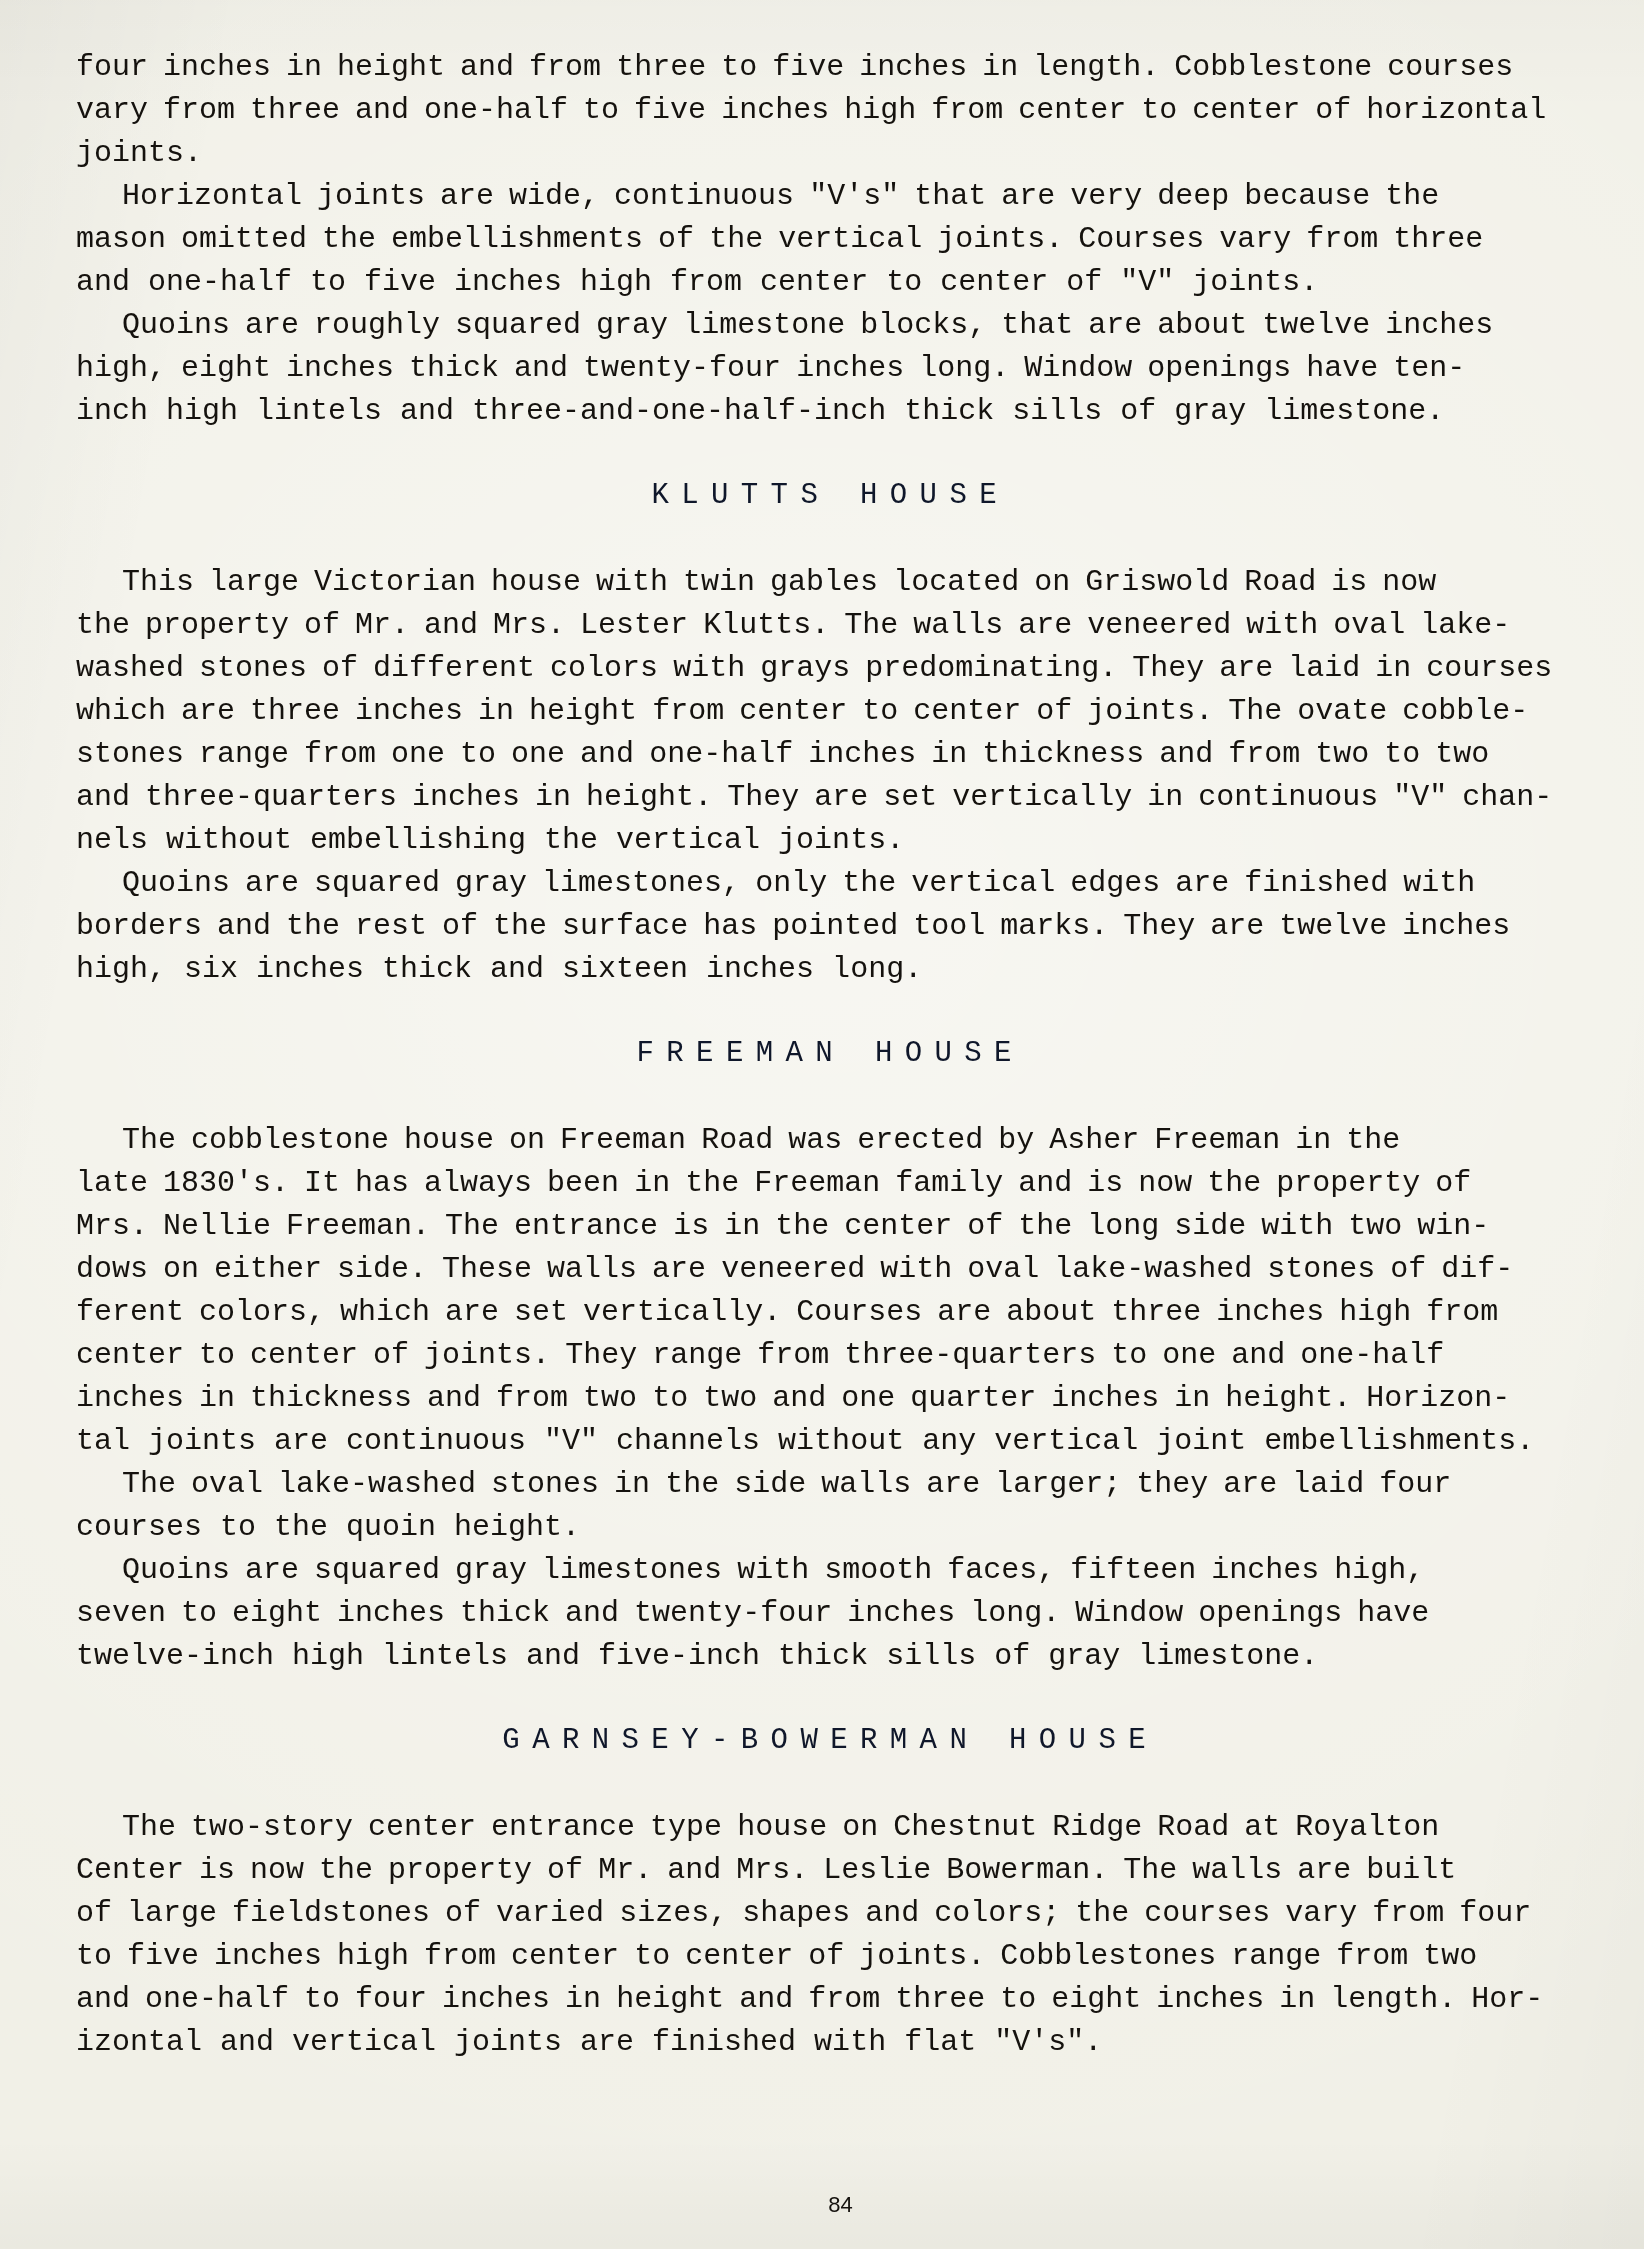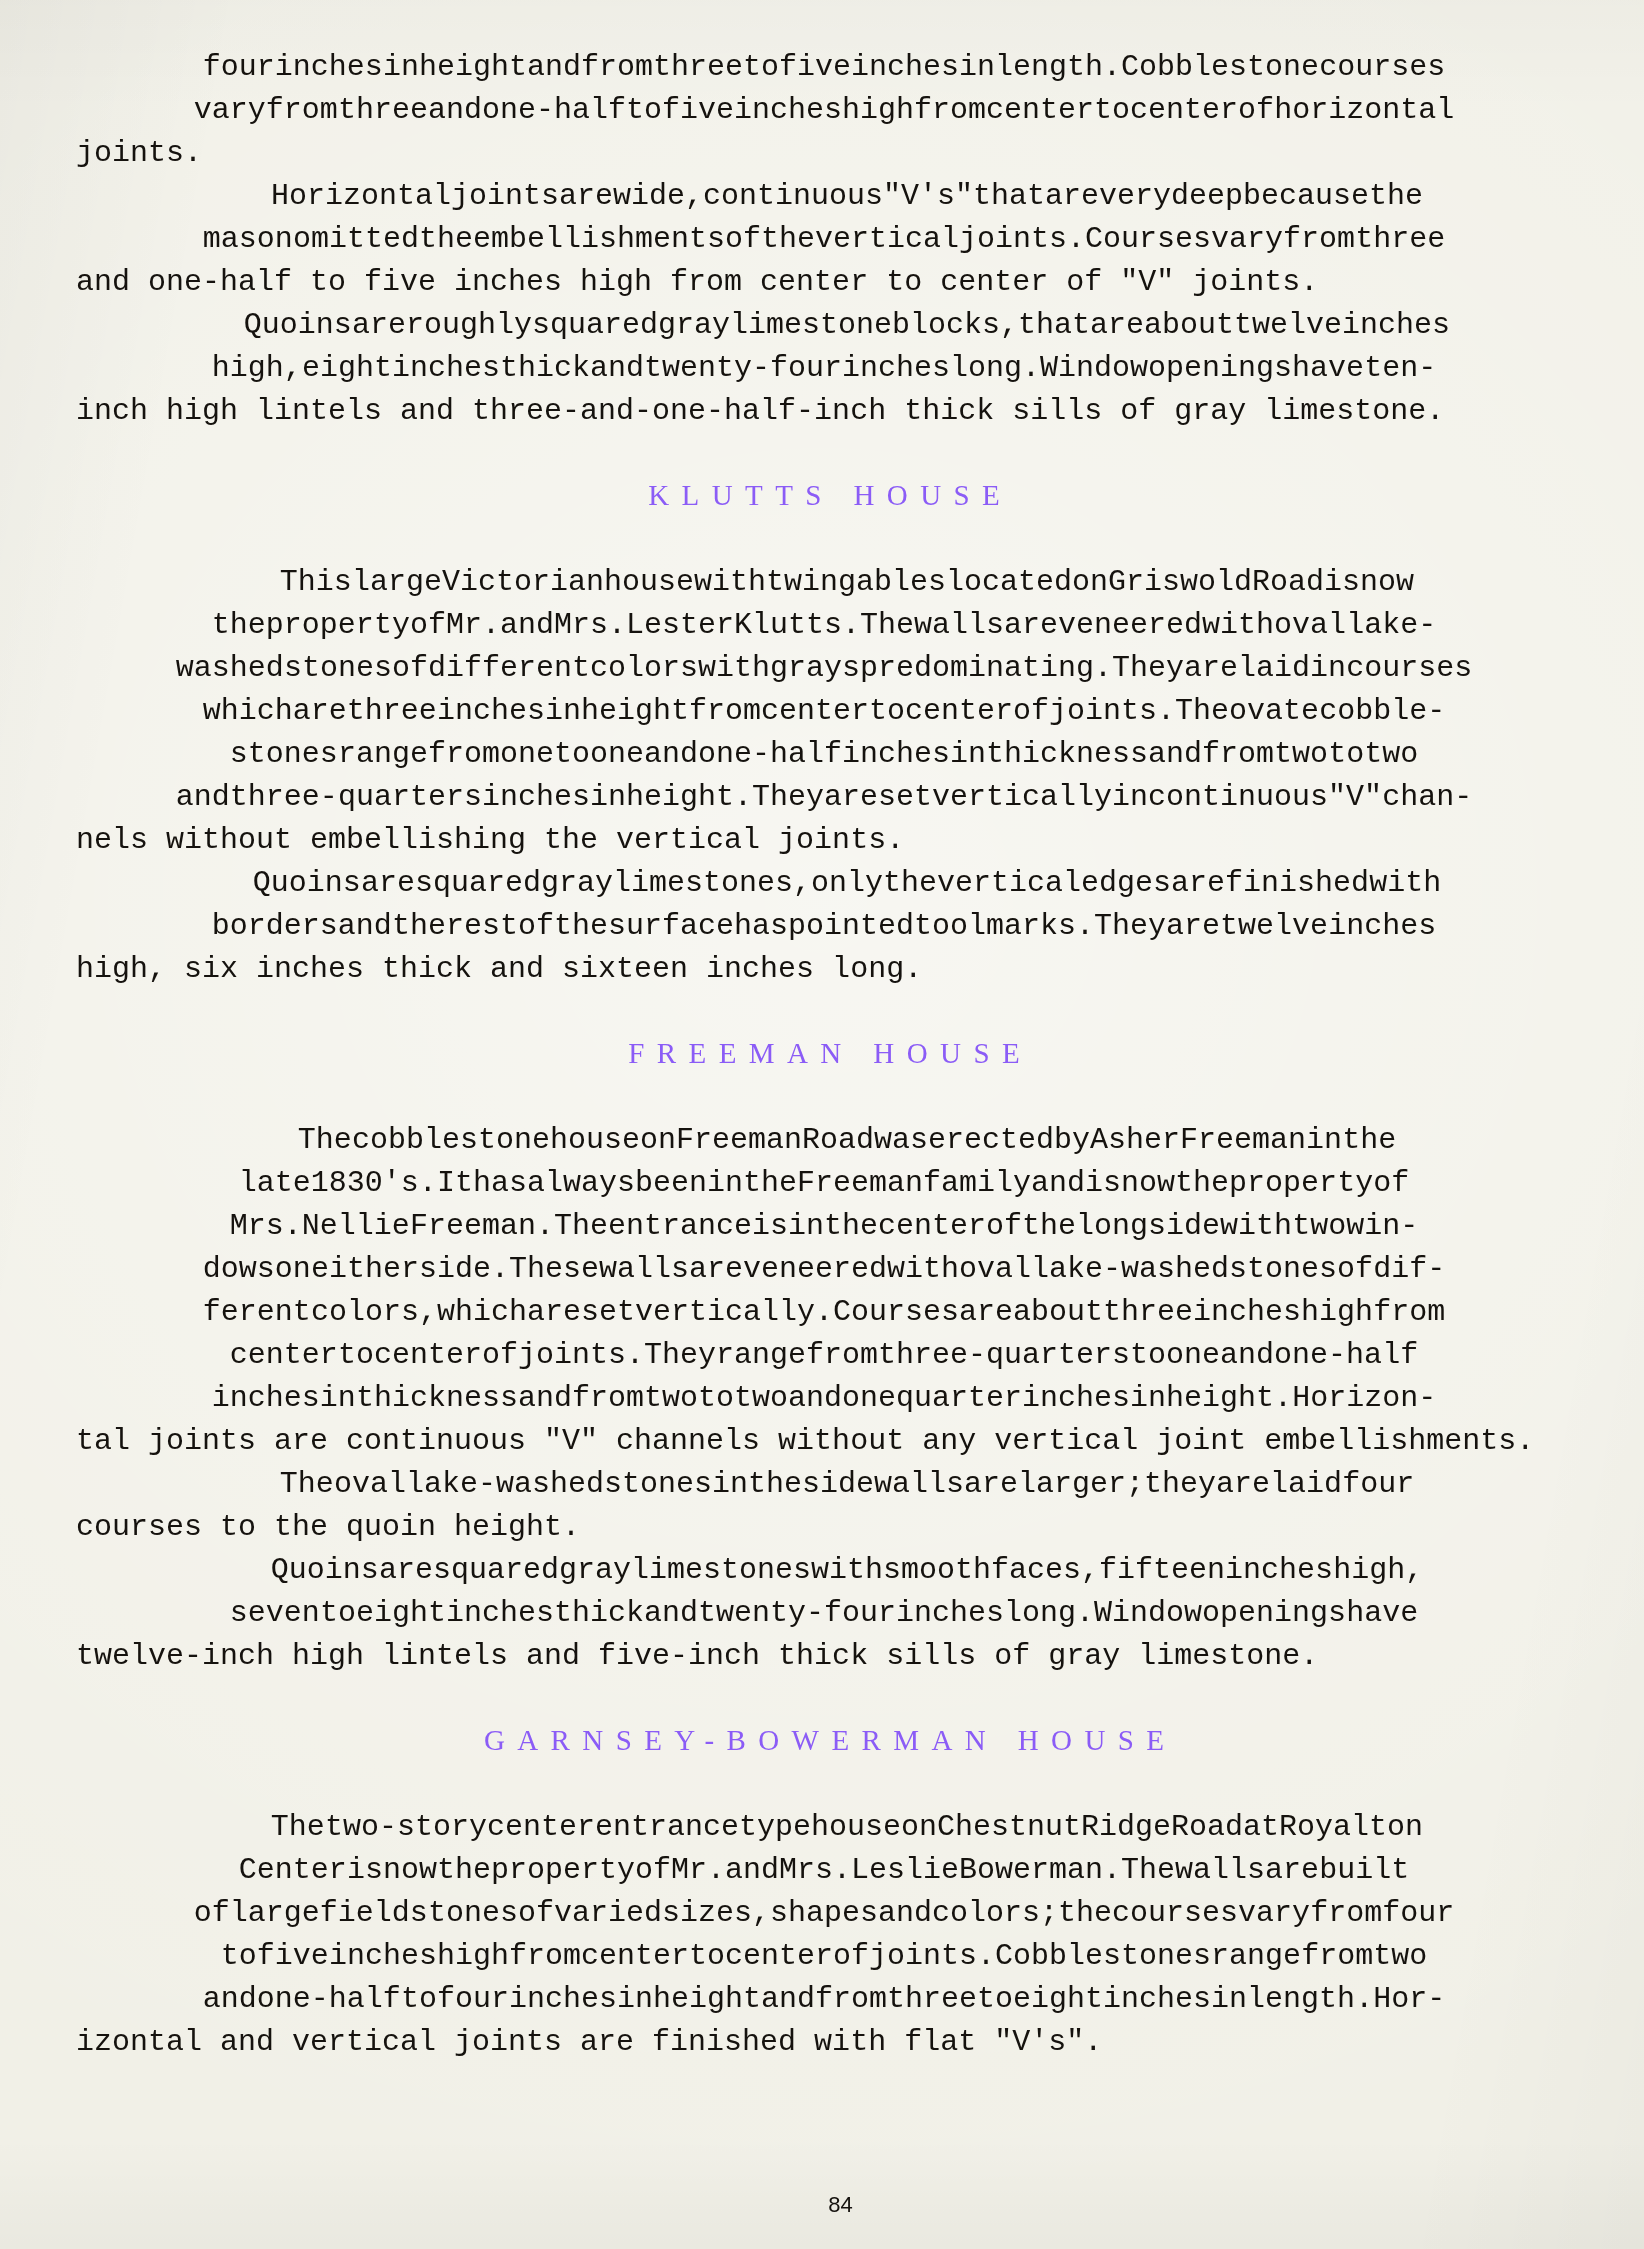--- a/index.html
+++ b/index.html
@@ -43,29 +43,30 @@
   .para {
     margin: 0;
   }
   .para .ln {
     display: block;
     white-space: pre;
   }
   
   .para .ln.j {
     display: flex;
-    justify-content: center;
+    justify-content: flex-start;
+    gap: 15px;
   }
   .para .ln.j > span.w {
     white-space: pre;
   }
   .heading {
-    font-family: Liberation Serif, serif;
+    font-family: Liberation Mono, monospace;
     font-size: 29px;
-    color: #8b5cf6;
+    color: #0f172a;
     text-align: center;
     letter-spacing: 12.4px;
     text-indent: 12.4px;
     font-weight: 400;
     white-space: pre;
   }
   .h-gap-before { height: 41px; }
   .h-gap-after  { height: 44px; }
   .folio {
     position: absolute;

